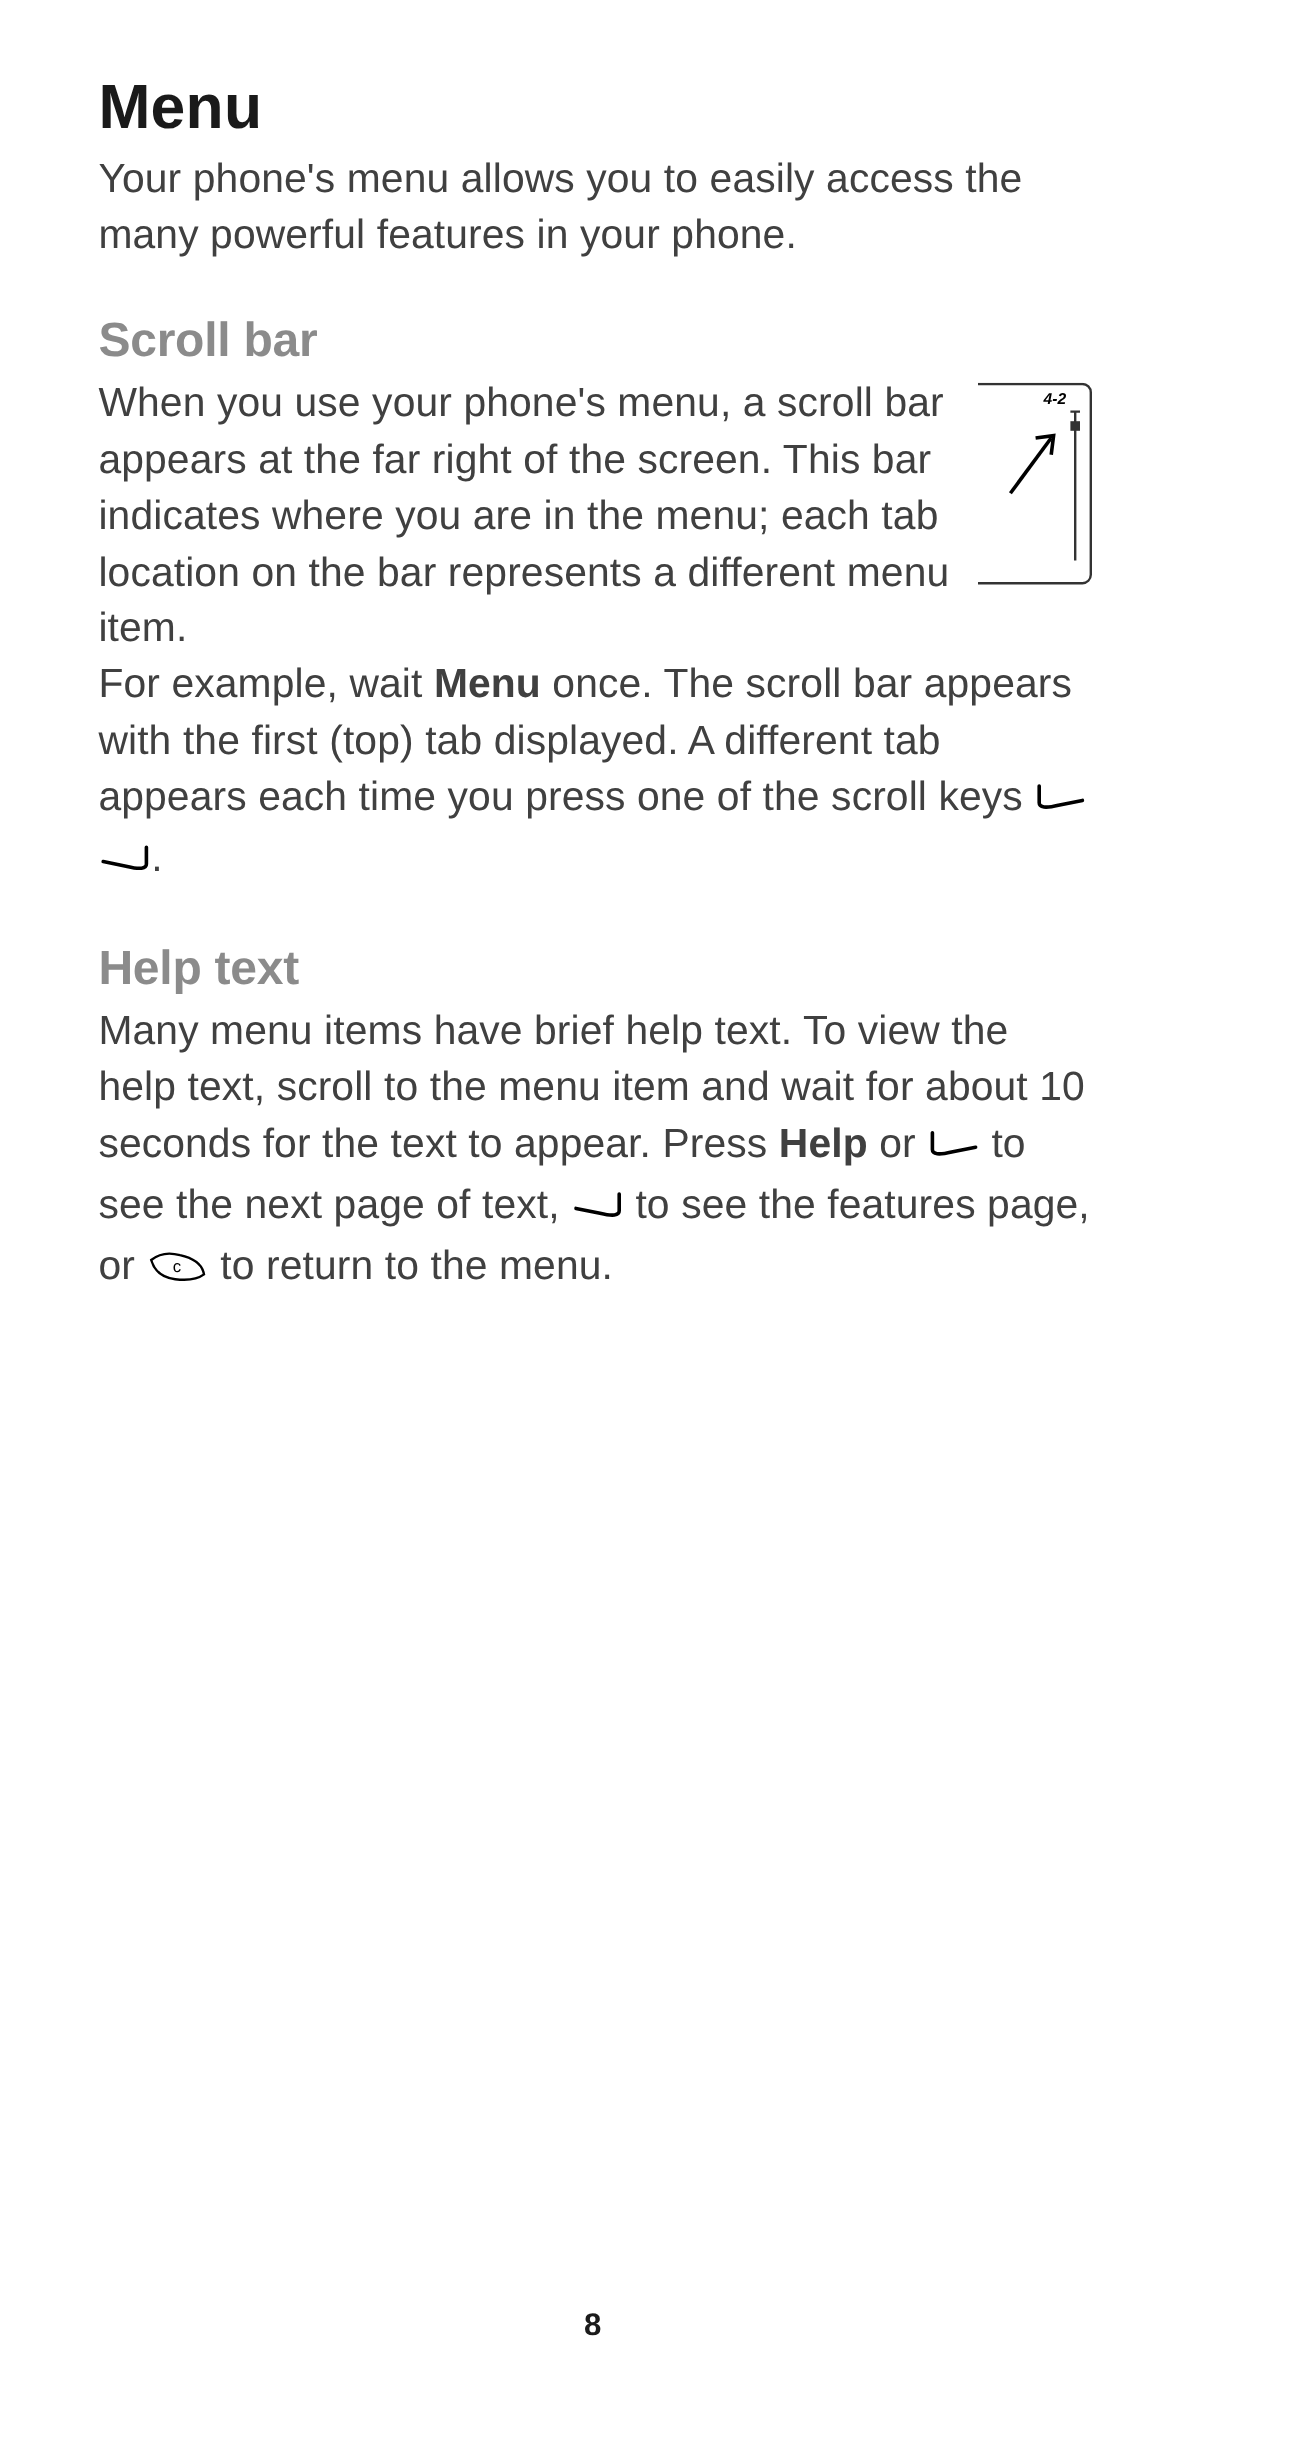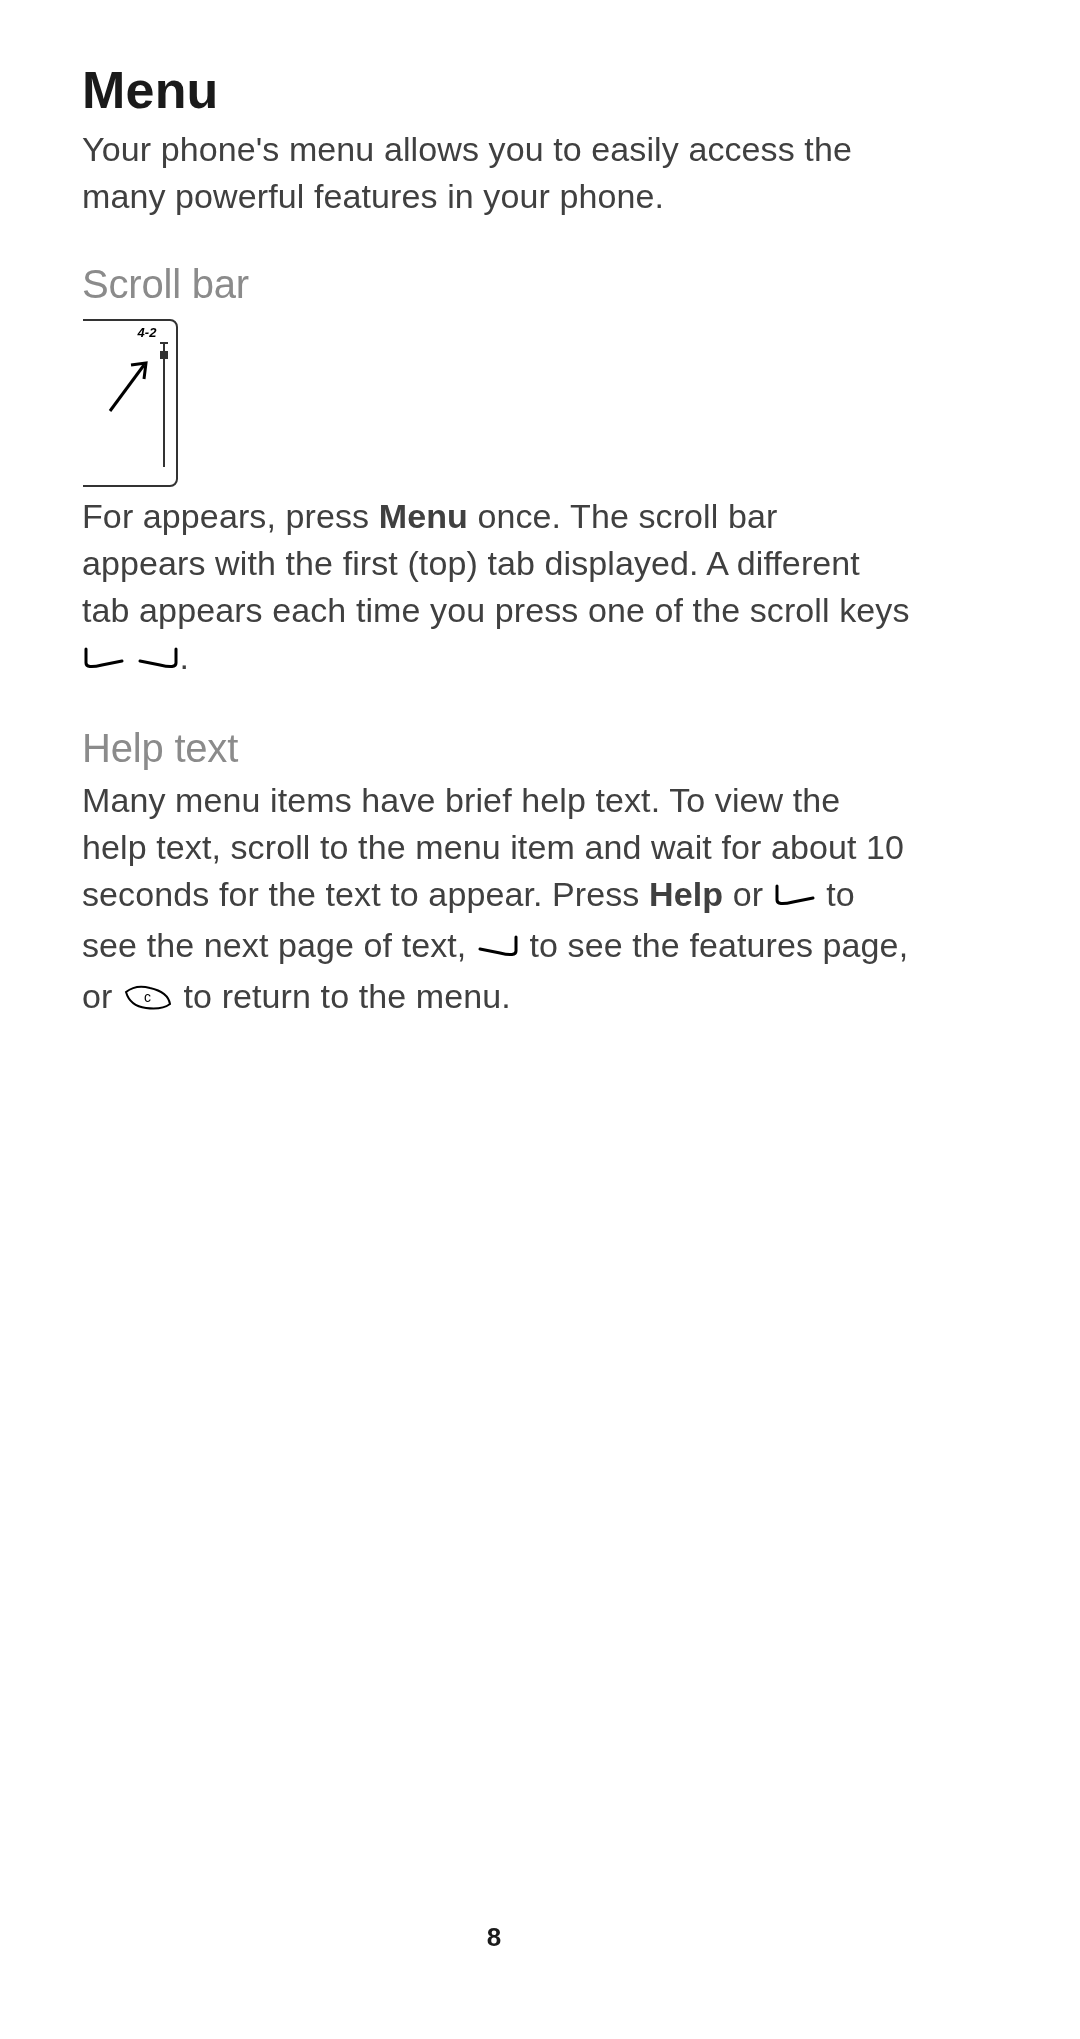--- a/index.html
+++ b/index.html
@@ -19,21 +19,21 @@
   }
   h1.title {
     font-size: 52px;
     font-weight: 700;
     margin: 0 0 6px 0;
     letter-spacing: 0.2px;
     color: #1a1a1a;
   }
   h2.subhead {
     font-size: 40px;
-    font-weight: 400;
+    font-weight: 700;
     color: #8b8b8b;
     margin: 42px 0 6px 0;
     letter-spacing: -0.2px;
   }
   p.body {
     font-size: 34px;
     line-height: 1.38;
     margin: 0 0 0 0;
     color: #404040;
     letter-spacing: 0.1px;
@@ -84,41 +84,44 @@
 </head>
 <body>
 
 <div class="page">
 
   <h1 class="title">Menu</h1>
   <p class="body intro">Your phone's menu allows you to easily access the many powerful features in your phone.</p>
 
   <h2 class="subhead">Scroll bar</h2>
   <div class="section-row">
+    <div class="text-col">
+      <p class="body">When you use your phone's menu, a scroll bar appears at the far right of the screen. This bar indicates where you are in the menu; each tab location on the bar represents a different menu item.</p>
+    </div>
     <div class="scrollbar-figure">
       <svg viewBox="0 0 96 170" width="96" height="170">
 
         <path d="M1 1 H88 a7 7 0 0 1 7 7 V160 a7 7 0 0 1 -7 7 H1" fill="#fff" stroke="#333" stroke-width="2"></path>
 
         <text x="65" y="18" font-size="13" font-weight="700" text-anchor="middle" fill="#000">4-2</text>
 
         <line x1="82" y1="24" x2="82" y2="148" stroke="#333" stroke-width="2"></line>
 
         <line x1="78" y1="24" x2="86" y2="24" stroke="#333" stroke-width="2"></line>
 
         <rect x="78" y="32" width="8" height="8" fill="#333"></rect>
 
         <line x1="28" y1="92" x2="62" y2="46" stroke="#000" stroke-width="3"></line>
         <polyline points="49,46 64,44 62,60" fill="none" stroke="#000" stroke-width="3"></polyline>
       </svg>
     </div>
   </div>
 
   <p class="body example">
-    <span>For appears, press </span><span class="bold">Menu</span><span> once. The scroll bar appears with the first (top) tab displayed. A different tab appears each time you press one of the scroll keys </span>
+    <span>For example, wait </span><span class="bold">Menu</span><span> once. The scroll bar appears with the first (top) tab displayed. A different tab appears each time you press one of the scroll keys </span>
     <span class="inline-icon">
       <svg width="44" height="30" viewBox="0 0 44 30">
         <path d="M4 6 L4 20 Q4 26 20 22 L40 18" fill="none" stroke="#000" stroke-width="3" stroke-linecap="round"></path>
       </svg>
     </span>
     <span class="inline-icon">
       <svg width="44" height="30" viewBox="0 0 44 30">
         <path d="M40 6 L40 20 Q40 26 24 22 L4 18" fill="none" stroke="#000" stroke-width="3" stroke-linecap="round"></path>
       </svg>
     </span><span>.</span>

